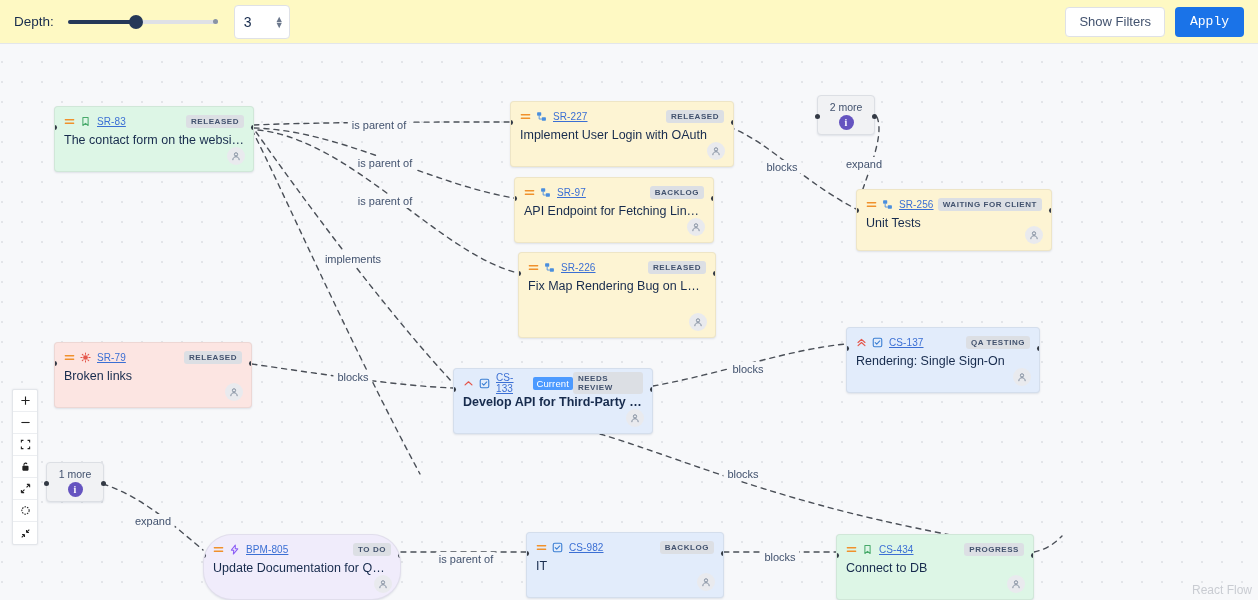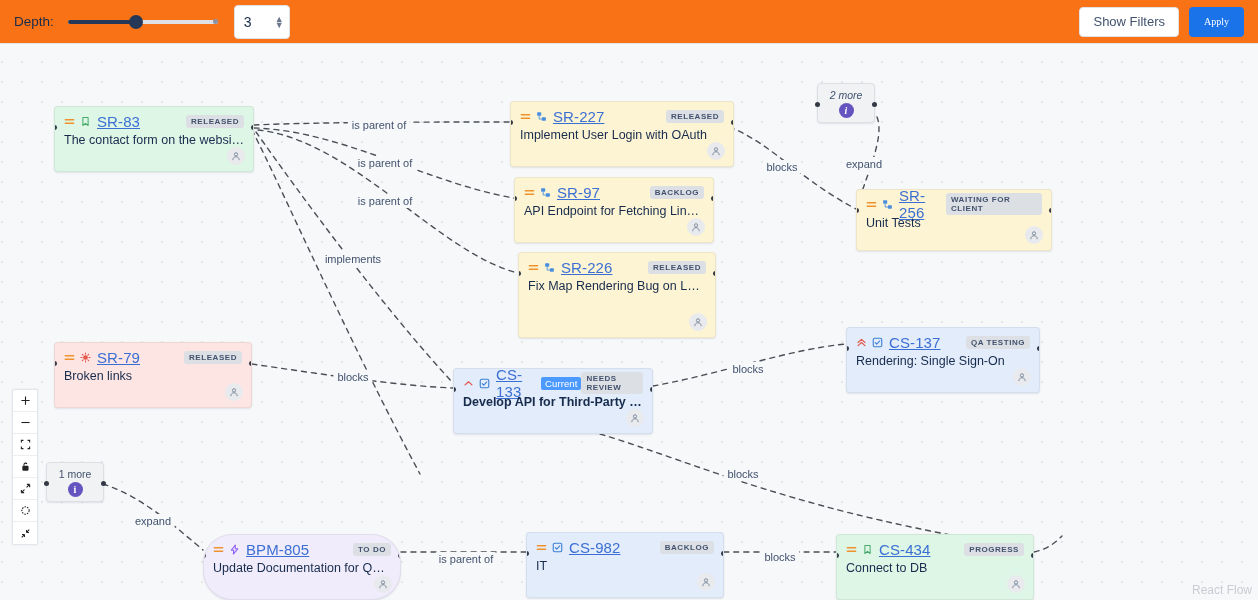--- a/index.html
+++ b/index.html
@@ -6,21 +6,21 @@
   html, body {
     width: 1258px; height: 600px;
     font-family: "Liberation Sans", sans-serif;
     background: #f7f8fa;
     overflow: hidden;
   }
 
   
   #toolbar {
     position: absolute; top:0; left:0; width:1258px; height:44px;
-    background:#f97316; border-bottom:1px solid #e3e6ea;
+    background:#fef9c3; border-bottom:1px solid #e3e6ea;
     display:flex; align-items:center; z-index:50;
   }
   #depth-label { margin-left:14px; font-size:13.5px; color:#172b4d; }
   .slider-wrap { margin-left:14px; width:150px; height:20px; position:relative; display:flex; align-items:center; }
   .slider-track { position:absolute; left:0; right:0; height:4px; background:#dfe1e6; border-radius:2px; }
   .slider-fill  { position:absolute; left:0; width:46%; height:4px; background:#253858; border-radius:2px; }
   .slider-thumb { position:absolute; left:41%; width:14px; height:14px; border-radius:50%; background:#253858; }
   .slider-end   { position:absolute; right:0; width:5px; height:5px; border-radius:50%; background:#8993a4; }
   .depth-box {
     margin-left:16px; width:56px; height:34px; border:1px solid #dfe1e6; border-radius:4px;
@@ -28,21 +28,21 @@
   }
   .depth-box .val { font-size:14px; color:#172b4d; }
   .spinner { display:flex; flex-direction:column; align-items:center; color:#6b778c; line-height:6px; font-size:9px; }
   .tb-right { margin-left:auto; display:flex; align-items:center; gap:10px; margin-right:14px;justify-content:space-between; }
   .btn-secondary {
     height:30px; padding:0 13px; border:1px solid #dfe1e6; background:#fff; border-radius:4px;
     font-size:13px; color:#42526e; cursor:pointer; font-family:inherit;
   }
   .btn-primary {
     height:30px; padding:0 15px; border:none; background:#1a73e8; border-radius:4px;
-    font-size:10px; color:#fff; cursor:pointer; font-family:Liberation Serif, serif;
+    font-size:13px; color:#fff; cursor:pointer; font-family:Liberation Mono, monospace;
   }
 
   
   #canvas {
     position:absolute; top:44px; left:0; width:1258px; height:556px;
     background-color:#f7f8fa;
     background-image: radial-gradient(#e3e5e9 1.1px, transparent 1.1px);
     background-size: 20px 20px;
     background-position: 12px 8px;
     overflow:hidden;
@@ -51,21 +51,21 @@
 
   
   .node {
     position:absolute; border-radius:4px; border:1px solid rgba(0,0,0,.06);
     box-shadow: 0 1px 2px rgba(9,30,66,.10);
     padding:7px 9px 5px 9px; overflow:hidden;
   }
   .node-head { display:flex; align-items:center; height:14px; }
   .icons { display:flex; align-items:center; gap:5px; }
   .key {
-    font-size:15px; color:#3b6fd4; text-decoration:underline; margin-left:6px;
+    font-size:10px; color:#3b6fd4; text-decoration:underline; margin-left:6px;
     cursor:pointer; letter-spacing:.1px;
   }
   .current-pill {
     margin-left:6px; background:#4c9aff; color:#fff; font-size:9.5px;
     padding:1px 4px; border-radius:2px; letter-spacing:.1px;
   }
   .badge {
     margin-left:auto; background:#dcdfe4; color:#42526e; font-size:8px; font-weight:bold;
     letter-spacing:.55px; padding:2px 5px; border-radius:3px; text-transform:uppercase;
   }
@@ -437,21 +437,21 @@
         <div class="summary">Connect to DB</div>
         <div class="avatar">
           <svg viewBox="0 0 16 16" width="11" height="11">
             <circle cx="8" cy="5.4" r="2.6" fill="none" stroke="#7a8699" stroke-width="1.5"></circle>
             <path d="M2.9 14c0-3 2.3-4.8 5.1-4.8S13.1 11 13.1 14" fill="none" stroke="#7a8699" stroke-width="1.5" stroke-linecap="round"></path>
           </svg>
         </div>
         <span class="handle l"></span>
         <span class="handle r"></span>
       </div>
-      <div class="more-node" style="left: 817px; top: 39px; font-style: italic;">
+      <div class="more-node" style="left: 817px; top: 51px;">
         <div class="t">2 more</div>
         <div class="dot">i</div>
         <span class="handle l" style="top: 18px;"></span>
         <span class="handle r" style="top: 18px;"></span>
       </div>
       <div class="more-node" style="left: 46px; top: 418px;">
         <div class="t">1 more</div>
         <div class="dot">i</div>
         <span class="handle l" style="top: 18px;"></span>
         <span class="handle r" style="top: 18px;"></span>

